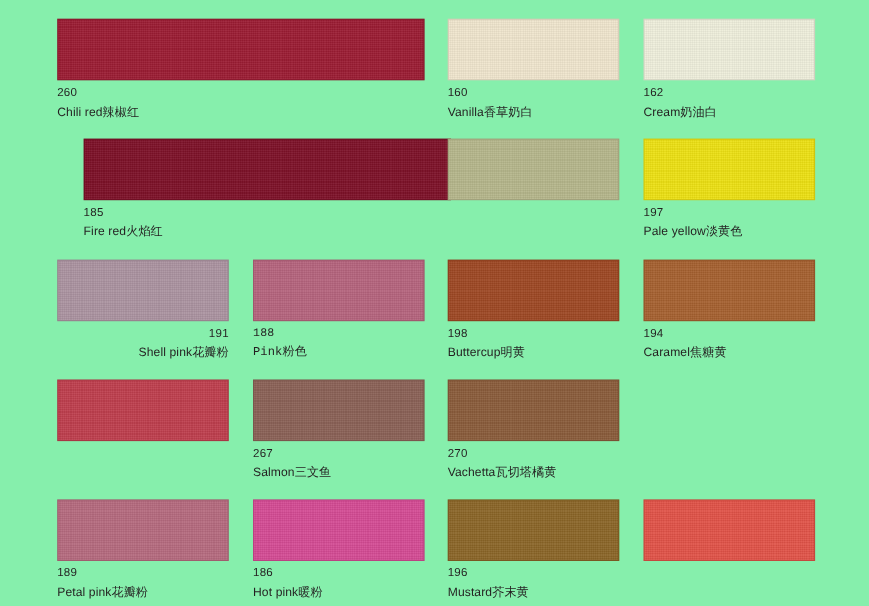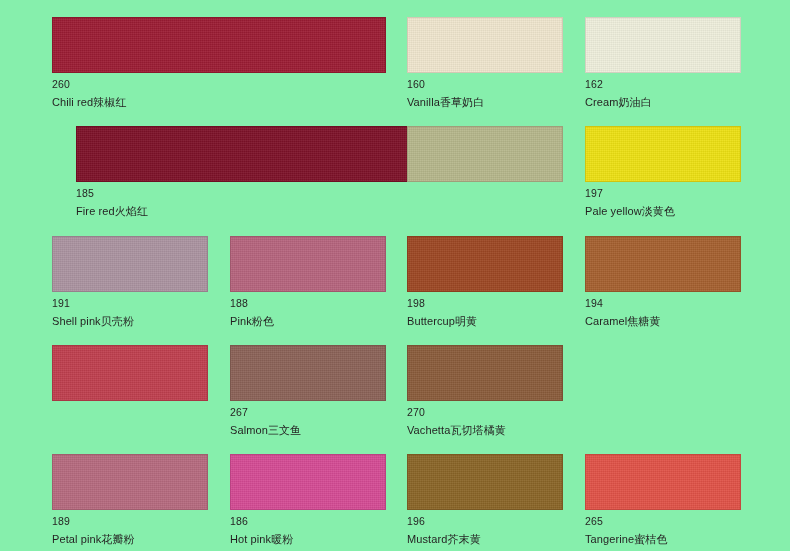--- a/index.html
+++ b/index.html
@@ -103,28 +103,28 @@
     <div class="swatch-cell" style="left: 407px; top: 126px; width: 156px;">
       <div class="chip" title="Paly in the sand沙滩浅棕" style="height: 56px; background: rgb(181, 182, 139);"></div>
     </div>
     <div class="swatch-cell" style="left: 585px; top: 126px; width: 156px;">
       <div class="chip" title="Pale yellow淡黄色" style="height: 56px; background: rgb(236, 224, 19);"></div>
       <div class="label-block">
         <span class="code">197</span>
         <span class="name">Pale yellow淡黄色</span>
       </div>
     </div>
-    <div class="swatch-cell" style="left: 52px; top: 236px; width: 156px;">
+    <div class="swatch-cell" style="left: 52px; top: 236px; width: 156px; text-align: right;">
       <div class="chip" title="Shell pink贝壳粉" style="height: 56px; background: rgb(171, 147, 160);"></div>
       <div class="label-block">
         <span class="code">191</span>
-        <span class="name">Shell pink贝壳粉</span>
+        <span class="name">Shell pink花瓣粉</span>
       </div>
     </div>
-    <div class="swatch-cell" style="left: 230px; top: 236px; width: 156px;">
+    <div class="swatch-cell" style="left: 230px; top: 236px; width: 156px; font-family: Liberation Mono, monospace;">
       <div class="chip" title="Pink粉色" style="height: 56px; background: rgb(181, 100, 125);"></div>
       <div class="label-block">
         <span class="code">188</span>
         <span class="name">Pink粉色</span>
       </div>
     </div>
     <div class="swatch-cell" style="left: 407px; top: 236px; width: 156px;">
       <div class="chip" title="Buttercup明黄" style="height: 56px; background: rgb(157, 71, 35);"></div>
       <div class="label-block">
         <span class="code">198</span>
@@ -171,18 +171,14 @@
     </div>
     <div class="swatch-cell" style="left: 407px; top: 454px; width: 156px;">
       <div class="chip" title="Mustard芥末黄" style="height: 56px; background: rgb(138, 101, 39);"></div>
       <div class="label-block">
         <span class="code">196</span>
         <span class="name">Mustard芥末黄</span>
       </div>
     </div>
     <div class="swatch-cell" style="left: 585px; top: 454px; width: 156px;">
       <div class="chip" title="Tangerine蜜桔色" style="height: 56px; background: rgb(224, 82, 71);"></div>
-      <div class="label-block">
-        <span class="code">265</span>
-        <span class="name">Tangerine蜜桔色</span>
-      </div>
     </div>
   </div>
 
 </body></html>

